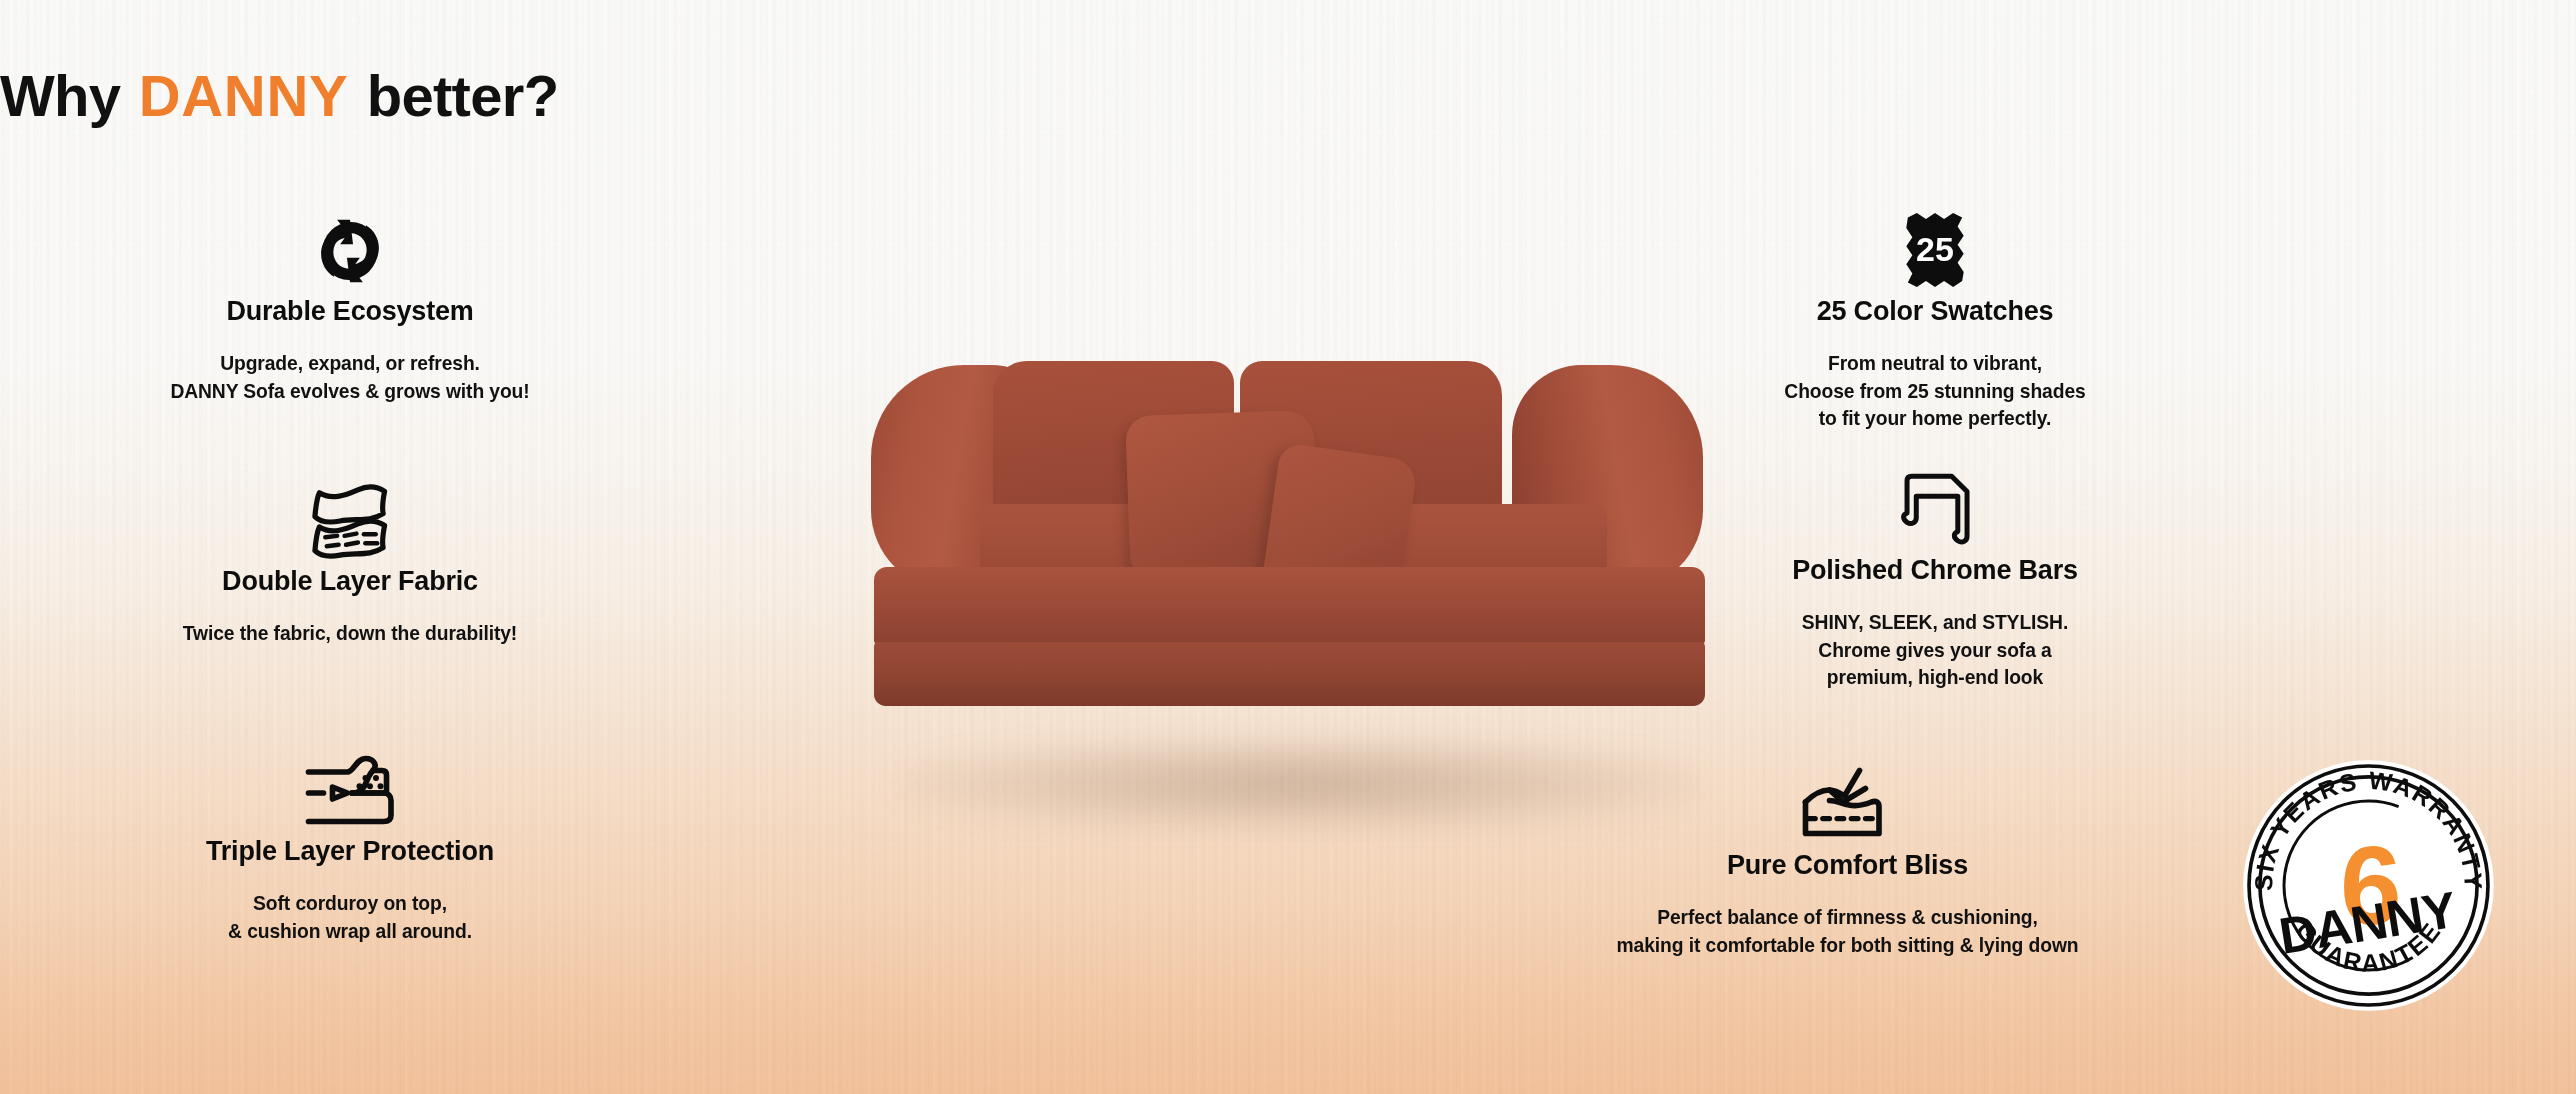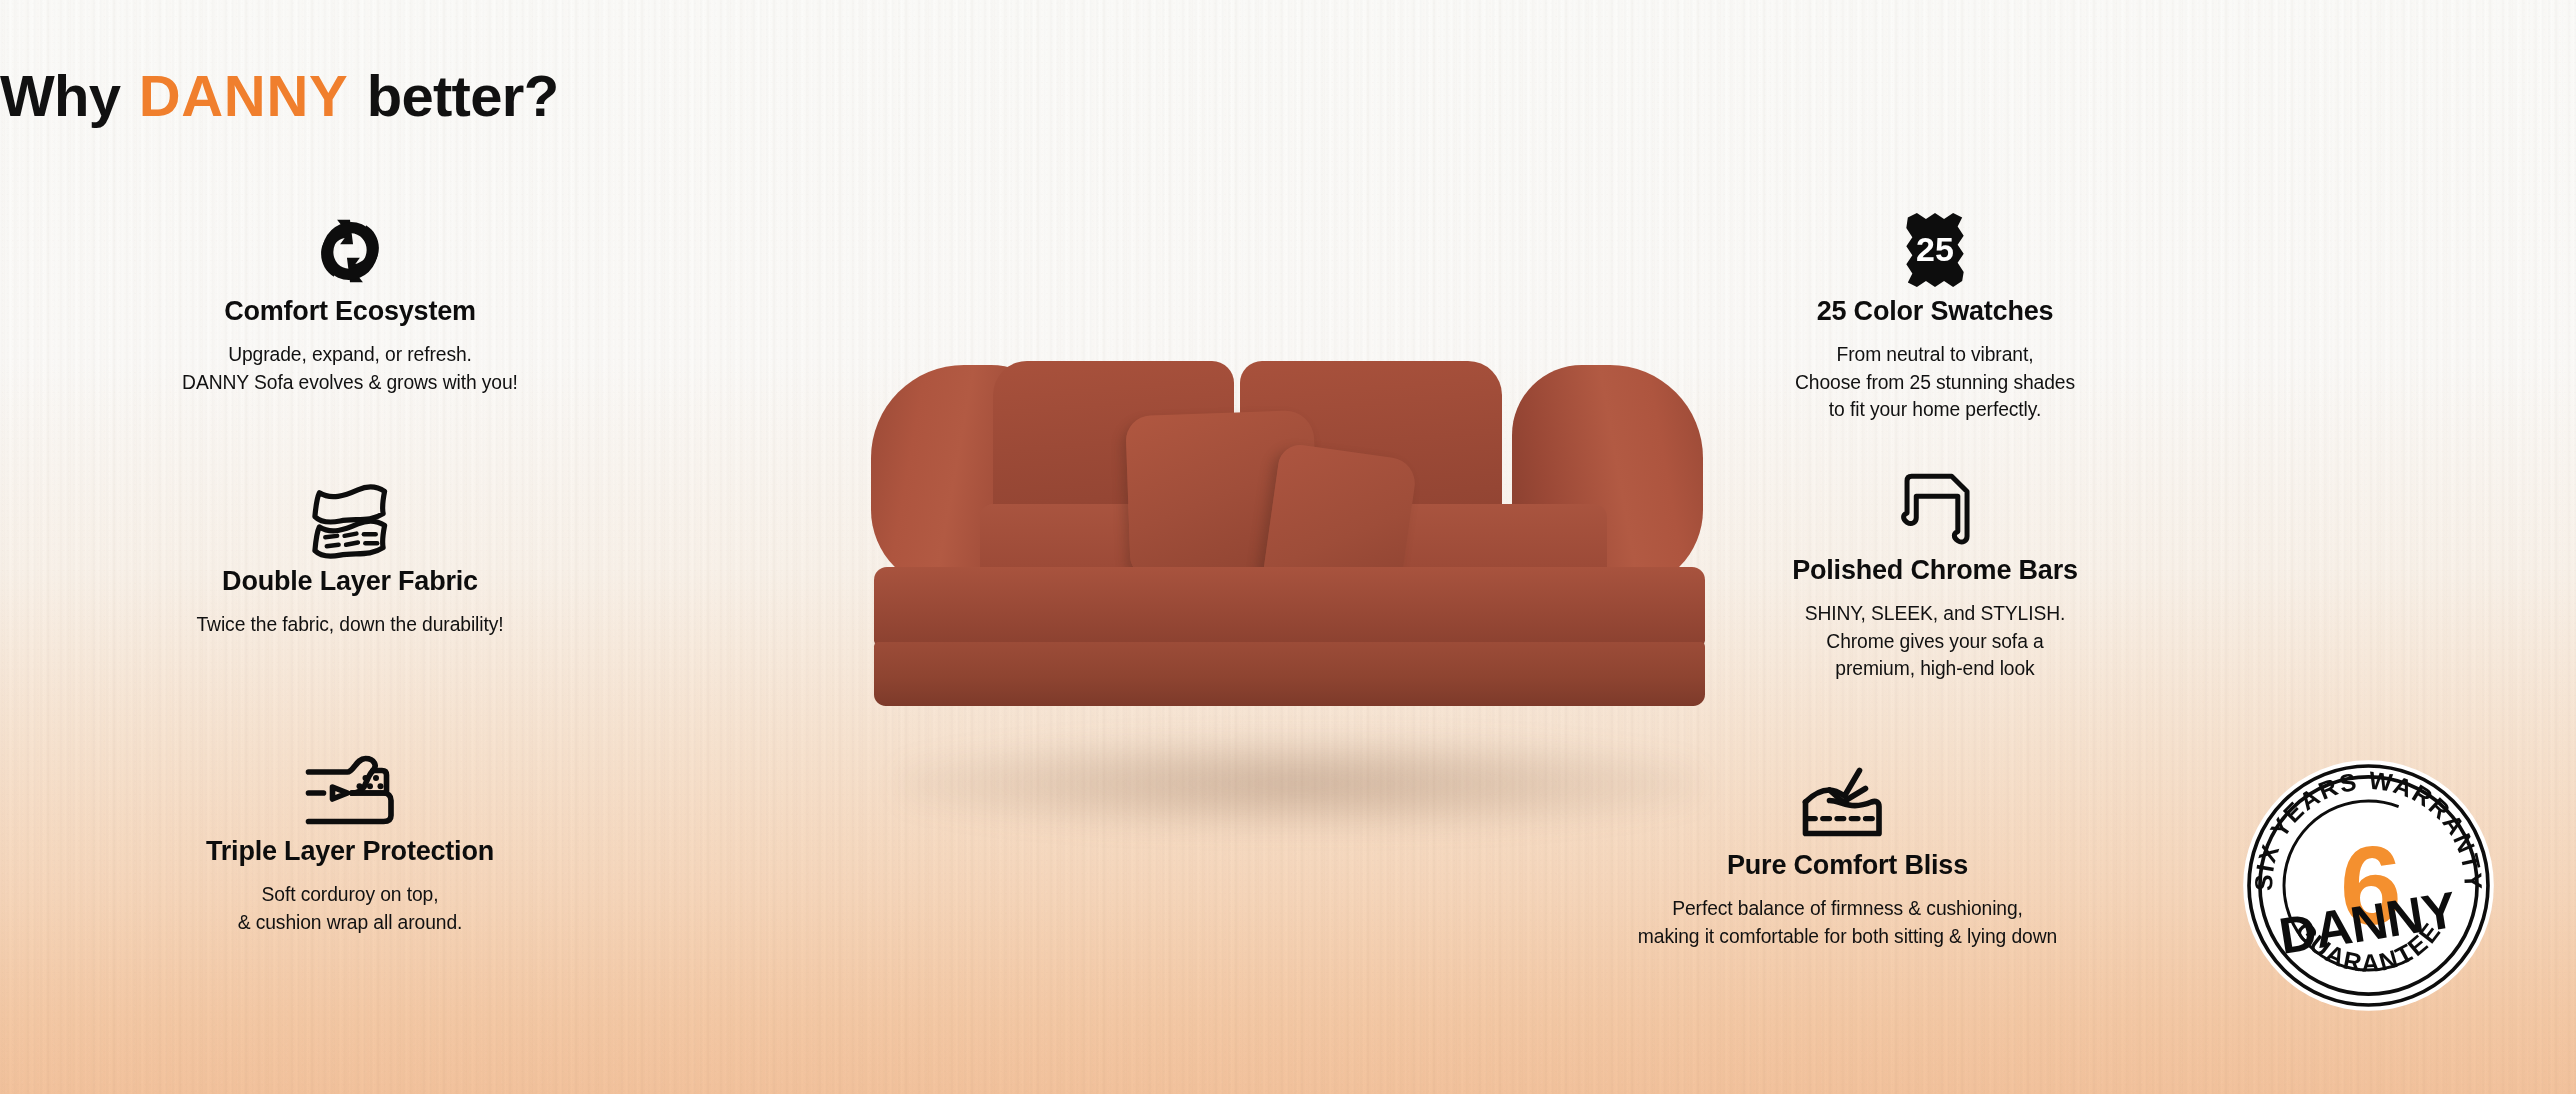--- a/index.html
+++ b/index.html
@@ -81,23 +81,23 @@
   }
   .feat-title{
     font-size:27px;
     font-weight:900;
     color:#0d0d0d;
     letter-spacing:-0.2px;
     line-height:1.1;
     white-space:nowrap;
   }
   .feat-desc{
-    margin-top:15px;
+    margin-top:24px;
     font-size:19.3px;
-    font-weight:400;
+    font-weight:700;
     color:#111;
     line-height:1.42;
     letter-spacing:-0.1px;
   }
   .feat-desc span{ display:block; white-space:nowrap; }
 
   
   #f-eco   { left:124px; top:211px; }
   #f-fabric{ left:124px; top:481px; }
   #f-triple{ left:124px; top:751px; }
@@ -233,21 +233,21 @@
 
 <div class="feature" id="f-eco">
   <div class="feat-icon">
     <svg class="ico" width="76" height="76" viewBox="0 0 100 100">
       <path fill="#0d0d0d" d="M50 9 L33 9 L41 19 C24 23 12 37 12 54 c0 13 7 24 17 30 l0-21 c-3-3-4-6-4-9 0-10 8-19 18-21 l-6 8 17 0 z"></path>
       <path fill="#0d0d0d" d="M50 91 L67 91 L59 81 C76 77 88 63 88 46 c0-13-7-24-17-30 l0 21 c3 3 4 6 4 9 0 10-8 19-18 21 l6-8 -17 0 z"></path>
       <ellipse cx="50" cy="50" rx="29" ry="31" fill="none" stroke="#0d0d0d" stroke-width="15" transform="rotate(24 50 50)"></ellipse>
       <path fill="#fbfbf9" d="M30 36 L58 16 L70 32 L42 70 Z" opacity="0"></path>
     </svg>
   </div>
-  <div class="feat-title">Comfort Ecosystem</div>
+  <div class="feat-title">Durable Ecosystem</div>
   <div class="feat-desc">
     <span>Upgrade, expand, or refresh.</span>
     <span>DANNY Sofa evolves &amp; grows with you!</span>
   </div>
 </div>
 
 <div class="feature" id="f-fabric">
   <div class="feat-icon">
     <svg class="ico" width="89" height="76" viewBox="0 0 120 100">
       <path d="M12 44 C14 22 16 16 18 12 C34 22 52 16 70 8 C88 0 100 6 106 10 C104 20 102 30 104 40 C86 52 66 46 46 50 C30 53 18 50 12 44 Z" fill="none" stroke="#0d0d0d" stroke-width="7" stroke-linejoin="round" stroke-linecap="round"></path>

